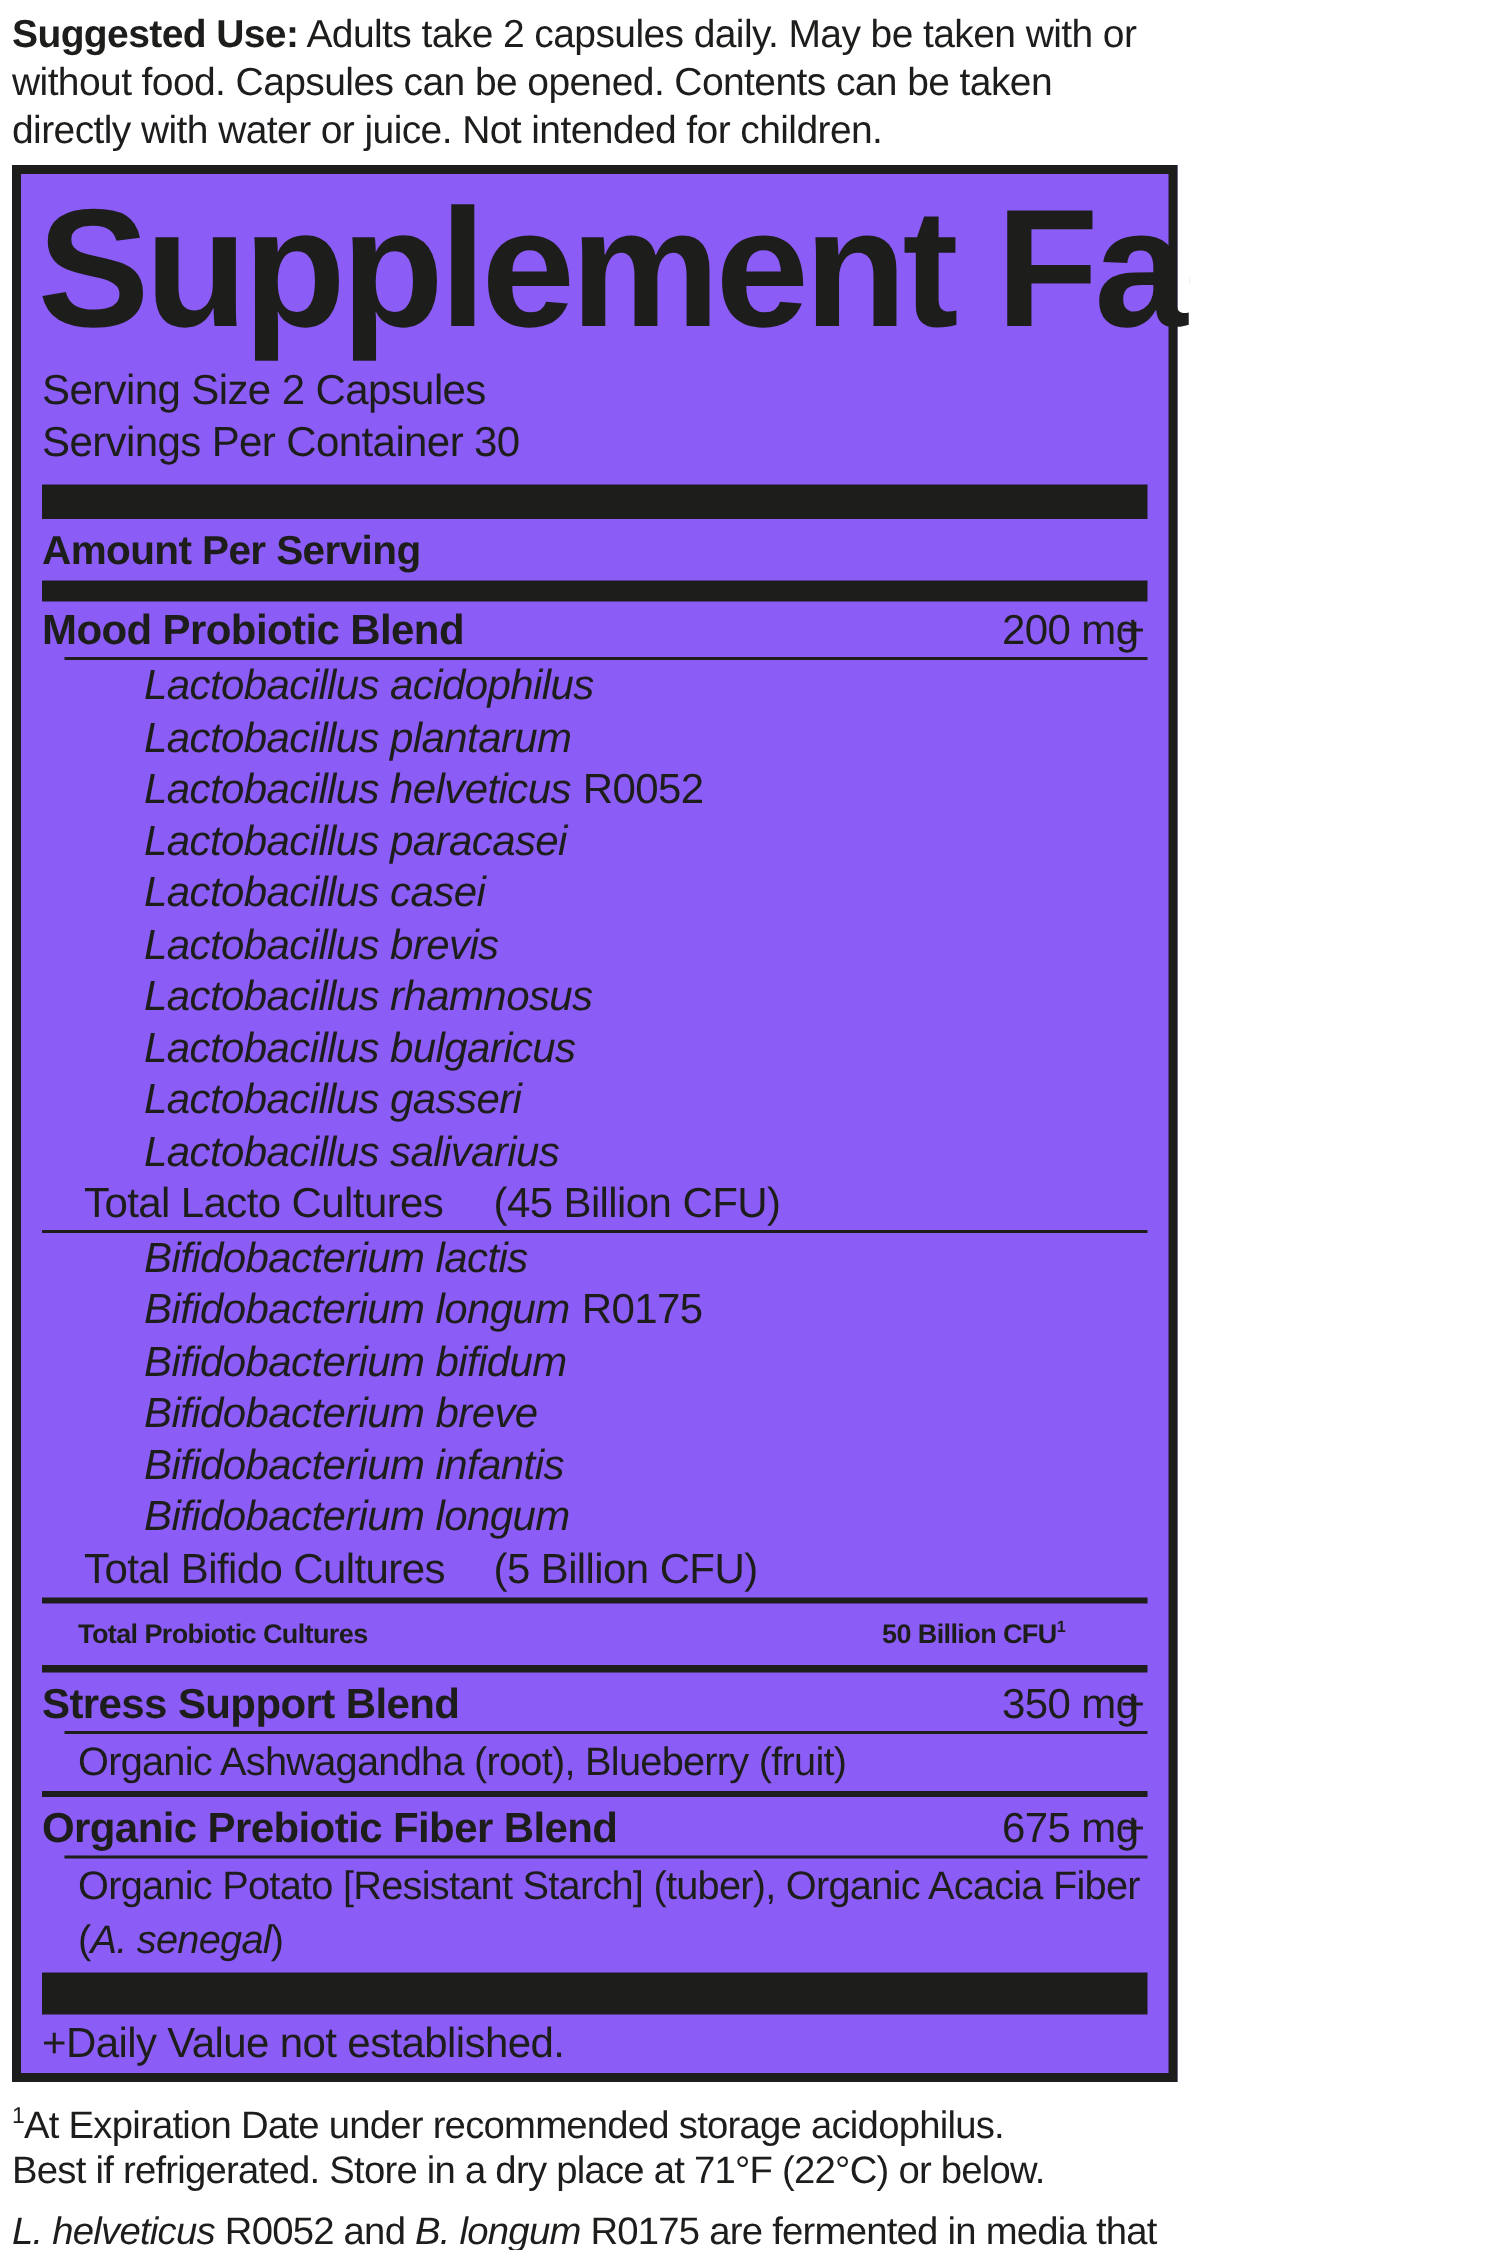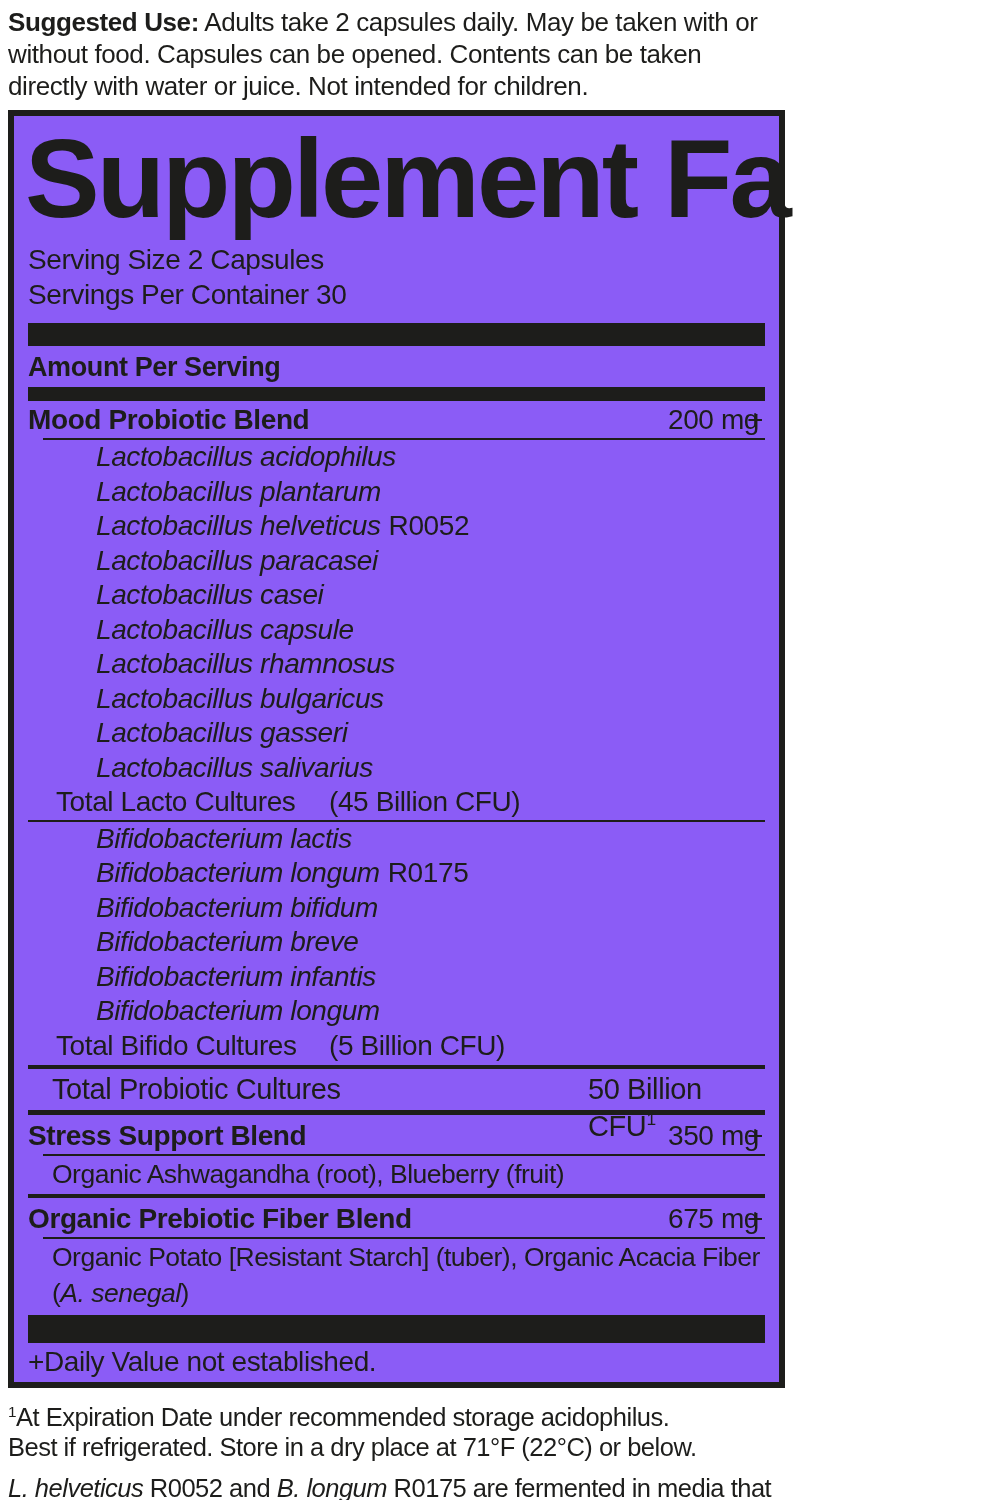--- a/index.html
+++ b/index.html
@@ -42,21 +42,21 @@
 
   .species { list-style:none; font-size:28px; line-height:34.5px; }
   .species li { margin-left:24px; }
   .species i { font-style:italic;margin-left:44px; }
   .strain { margin-left:8px; }
   .strain:empty { margin-left:0; }
 
   .total-row { position:relative; font-size:28px; line-height:34.5px; margin-left:28px; }
   .total-row .cfu { position:absolute; left:273px; top:0; }
 
-  .tp-row { position:relative; font-size:29px; line-height:37px; margin-left:24px; font-weight:normal; }
+  .tp-row { position:relative; font-size:18px; line-height:37px; margin-left:24px; font-weight:bold; }
   .tp-row .val { position:absolute; left:536px; top:0; }
 
   .sub-ing { font-size:26.5px; line-height:36px; margin-left:24px; letter-spacing:-0.5px; }
   .dv-note { font-size:28px; line-height:33px; padding-bottom:2px; }
 
   sup { font-size:60%; vertical-align:super; line-height:0; }
 
   
   .footer { padding:8px 8px 0 8px; font-size:25.5px; line-height:30px; letter-spacing:-0.5px; }
   .footer .fn-block { margin-top:6px; }
@@ -90,21 +90,21 @@
     </div>
 
     <div class="hairline ind"></div>
 
     <ul class="species">
       <li><i>Lactobacillus acidophilus</i><span class="strain"></span></li>
       <li><i>Lactobacillus plantarum</i><span class="strain"></span></li>
       <li><i>Lactobacillus helveticus</i><span class="strain">R0052</span></li>
       <li><i>Lactobacillus paracasei</i><span class="strain"></span></li>
       <li><i>Lactobacillus casei</i><span class="strain"></span></li>
-      <li><i>Lactobacillus capsule</i><span class="strain"></span></li>
+      <li><i>Lactobacillus brevis</i><span class="strain"></span></li>
       <li><i>Lactobacillus rhamnosus</i><span class="strain"></span></li>
       <li><i>Lactobacillus bulgaricus</i><span class="strain"></span></li>
       <li><i>Lactobacillus gasseri</i><span class="strain"></span></li>
       <li><i>Lactobacillus salivarius</i><span class="strain"></span></li>
     </ul>
 
     <div class="total-row">
       <span>Total Lacto Cultures</span>
       <span class="cfu">(45 Billion CFU)</span>
     </div>

